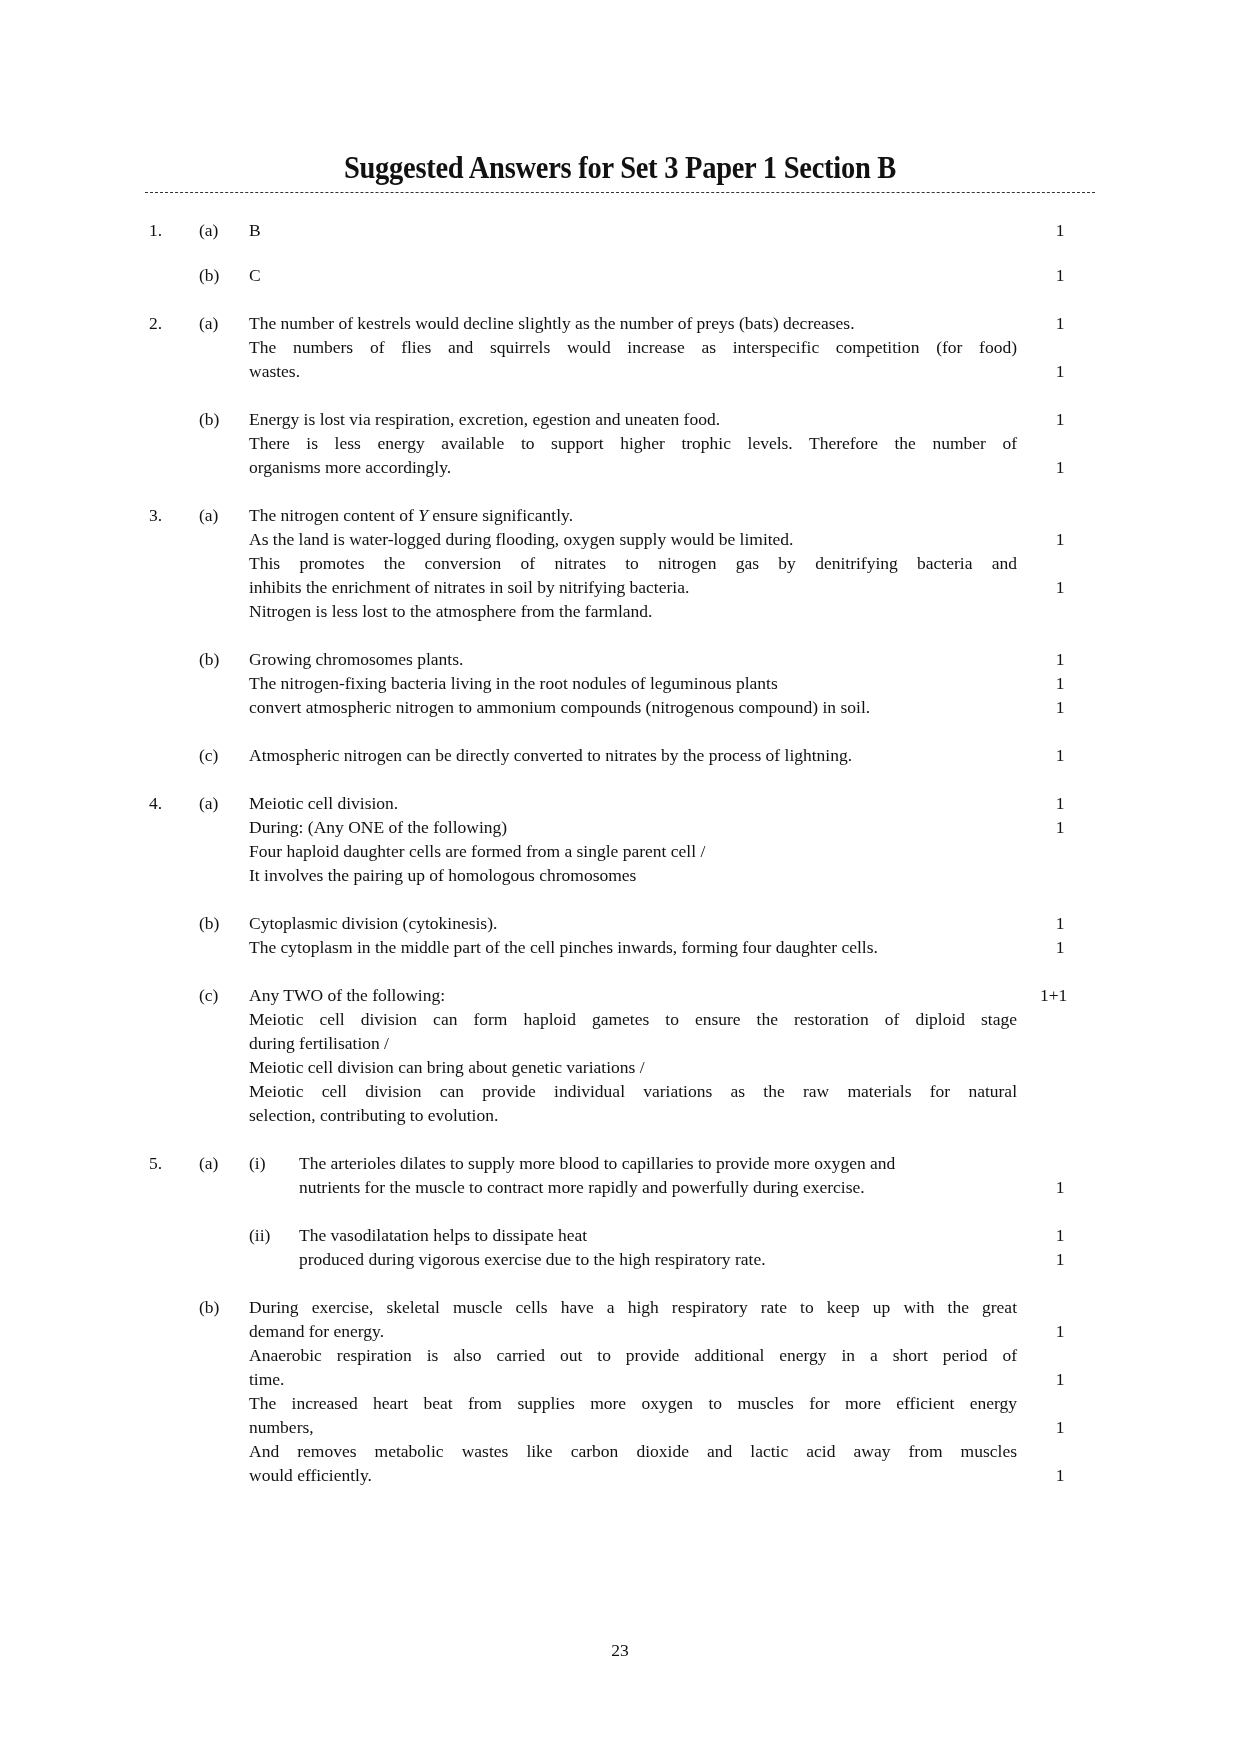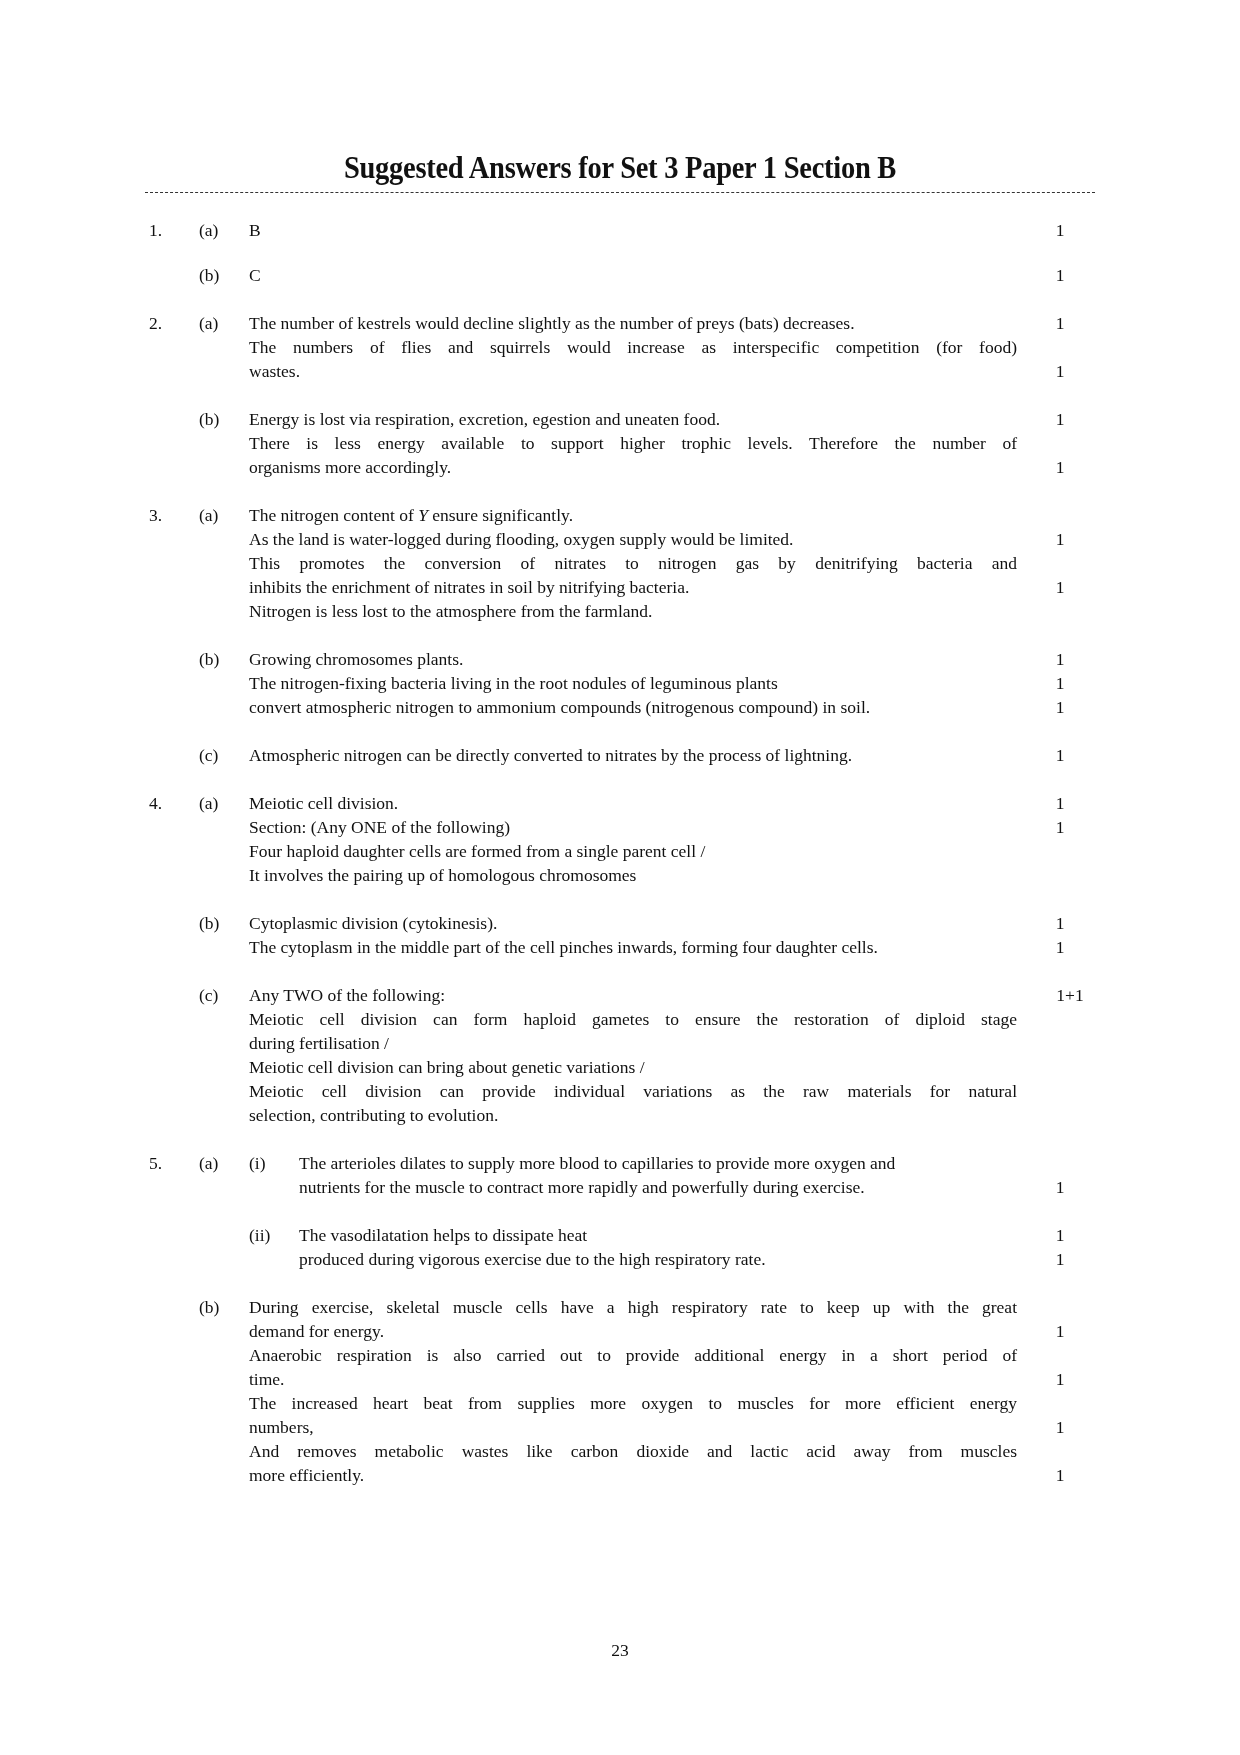--- a/index.html
+++ b/index.html
@@ -10,21 +10,21 @@
   .rule { position: absolute; top: 192px; left: 145px; width: 950px; height: 0;
           border-top: 1px dashed #333; }
   .ln { position: absolute; font-size: 17.5px; line-height: 22px; white-space: nowrap; }
   .qnum { left: 149px; }
   .part { left: 199px; }
   .sub  { left: 249px; }
   .txt  { left: 249px; width: 768px; }
   .txt2 { left: 299px; width: 718px; }
   .just { text-align: justify; text-align-last: justify; white-space: normal; }
   .mark { left: 1030px; width: 60px; text-align: center; }
-  .mark-wide { left: 1040px; width: 60px; text-align: center; }
+  .mark-wide { left: 1040px; width: 60px; text-align: left; }
   b { font-weight: normal; }
   i { font-style: italic; }
   .pagenum { position: absolute; top: 1640px; left: 0; width: 1240px; text-align: center; font-size: 17.5px; }
 </style>
 </head>
 <body>
 
 <div>
   <div class="title">Suggested Answers for Set 3 Paper 1 Section B</div>
   <div class="rule"></div>
@@ -79,21 +79,21 @@
     <span class="ln part" style="top:744px">(c)</span>
     <span class="ln txt" style="top:744px">Atmospheric nitrogen can be directly converted to nitrates by the process of lightning.</span>
     <span class="ln mark" style="top:744px">1</span>
   </div>
 
   <div>
     <span class="ln qnum" style="top:792px">4.</span>
     <span class="ln part" style="top:792px">(a)</span>
     <span class="ln txt" style="top:792px">Meiotic cell division.</span>
     <span class="ln mark" style="top:792px">1</span>
-    <span class="ln txt" style="top:816px"><span>Section: (Any </span><b>ONE</b><span> of the following)</span></span>
+    <span class="ln txt" style="top:816px"><span>During: (Any </span><b>ONE</b><span> of the following)</span></span>
     <span class="ln mark" style="top:816px">1</span>
     <span class="ln txt" style="top:840px">Four haploid daughter cells are formed from a single parent cell /</span>
     <span class="ln txt" style="top:864px">It involves the pairing up of homologous chromosomes</span>
 
     <span class="ln part" style="top:912px">(b)</span>
     <span class="ln txt" style="top:912px">Cytoplasmic division (cytokinesis).</span>
     <span class="ln mark" style="top:912px">1</span>
     <span class="ln txt" style="top:936px">The cytoplasm in the middle part of the cell pinches inwards, forming four daughter cells.</span>
     <span class="ln mark" style="top:936px">1</span>
 
@@ -125,18 +125,18 @@
     <span class="ln txt just" style="top:1296px">During exercise, skeletal muscle cells have a high respiratory rate to keep up with the great</span>
     <span class="ln txt" style="top:1320px">demand for energy.</span>
     <span class="ln mark" style="top:1320px">1</span>
     <span class="ln txt just" style="top:1344px">Anaerobic respiration is also carried out to provide additional energy in a short period of</span>
     <span class="ln txt" style="top:1368px">time.</span>
     <span class="ln mark" style="top:1368px">1</span>
     <span class="ln txt just" style="top:1392px">The increased heart beat from supplies more oxygen to muscles for more efficient energy</span>
     <span class="ln txt" style="top:1416px">numbers,</span>
     <span class="ln mark" style="top:1416px">1</span>
     <span class="ln txt just" style="top:1440px">And removes metabolic wastes like carbon dioxide and lactic acid away from muscles</span>
-    <span class="ln txt" style="top:1464px">more efficiently.</span>
+    <span class="ln txt" style="top:1464px">would efficiently.</span>
     <span class="ln mark" style="top:1464px">1</span>
   </div>
 
   <div class="pagenum">23</div>
 </div>
 
 </body></html>

